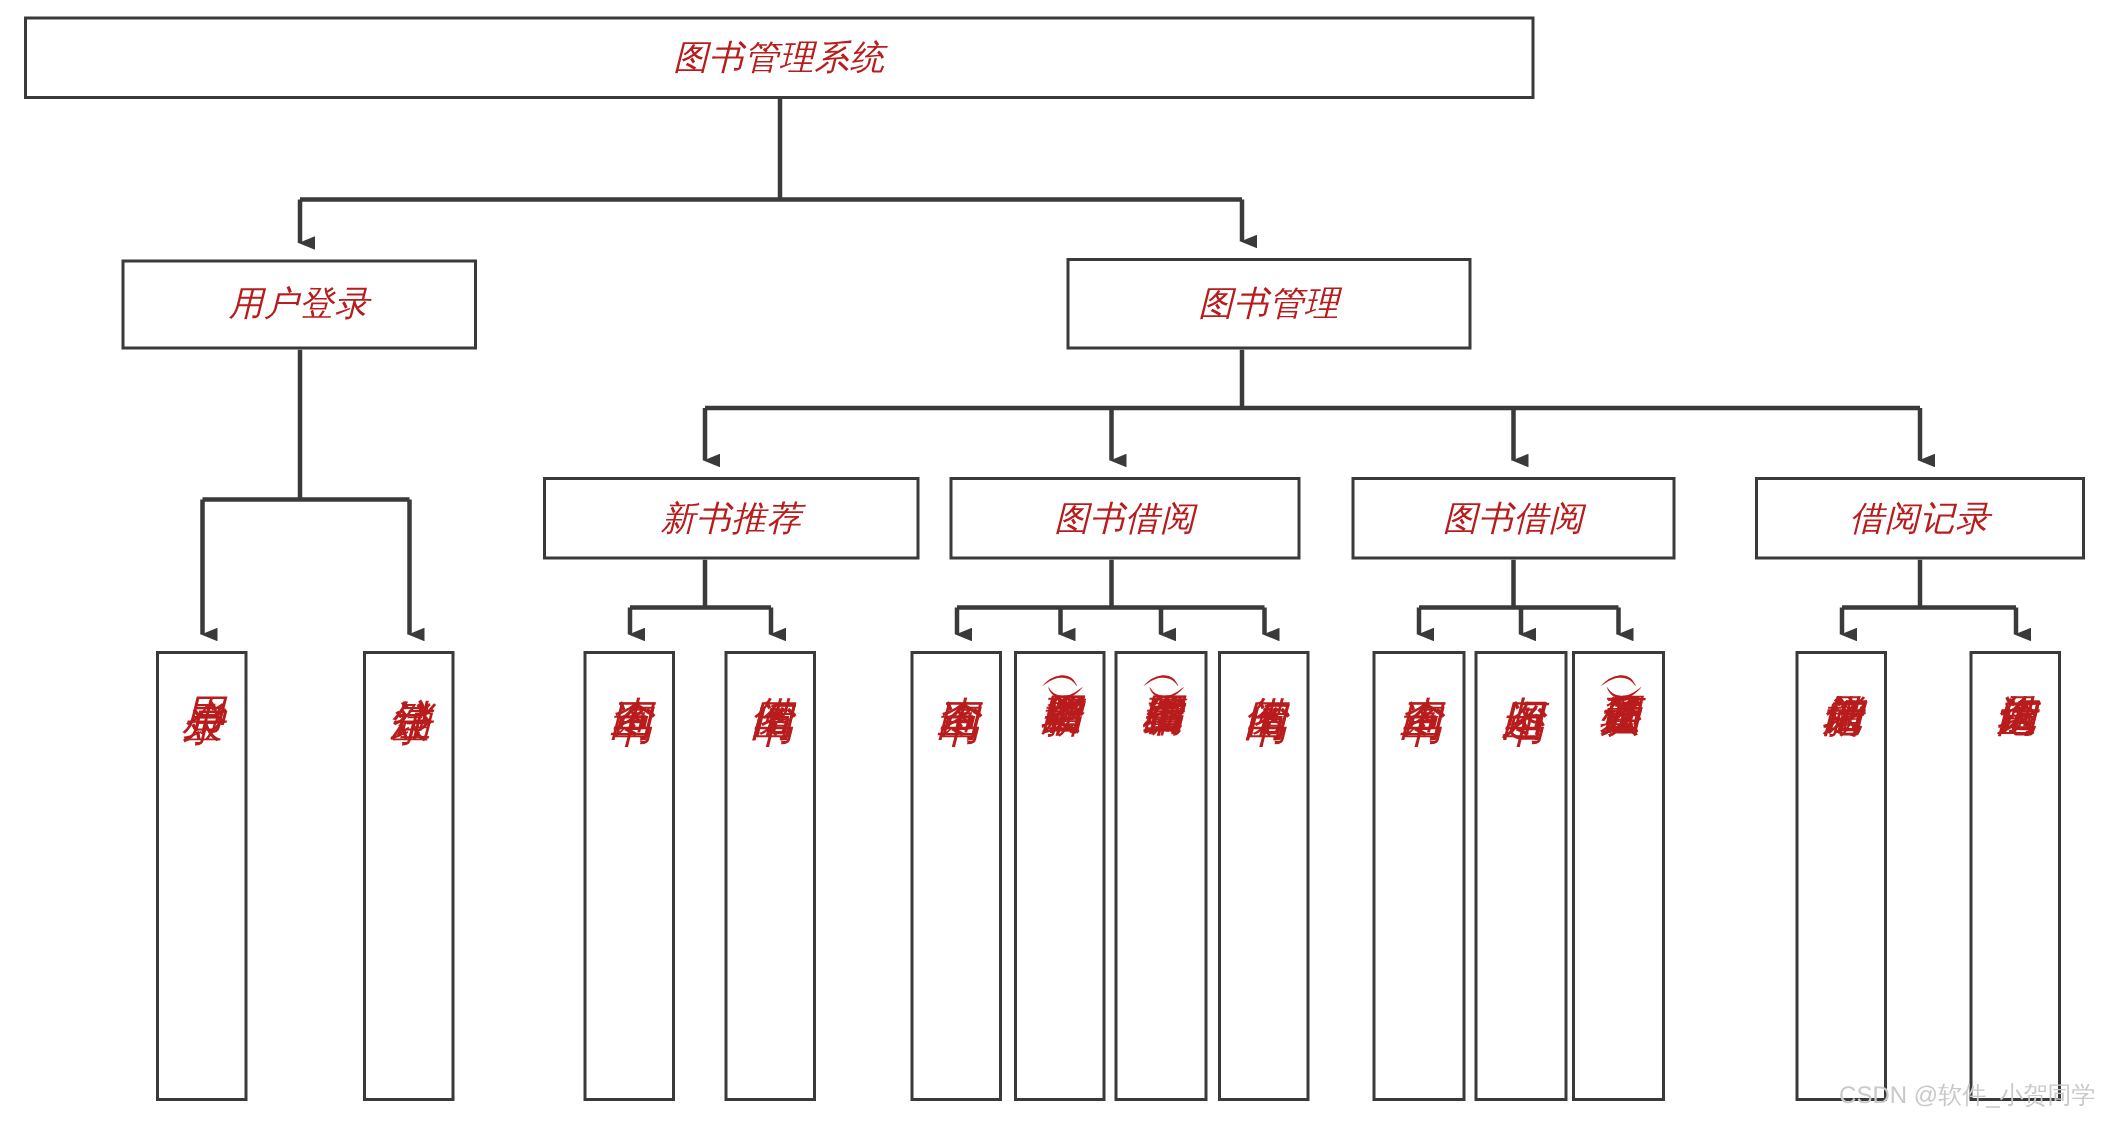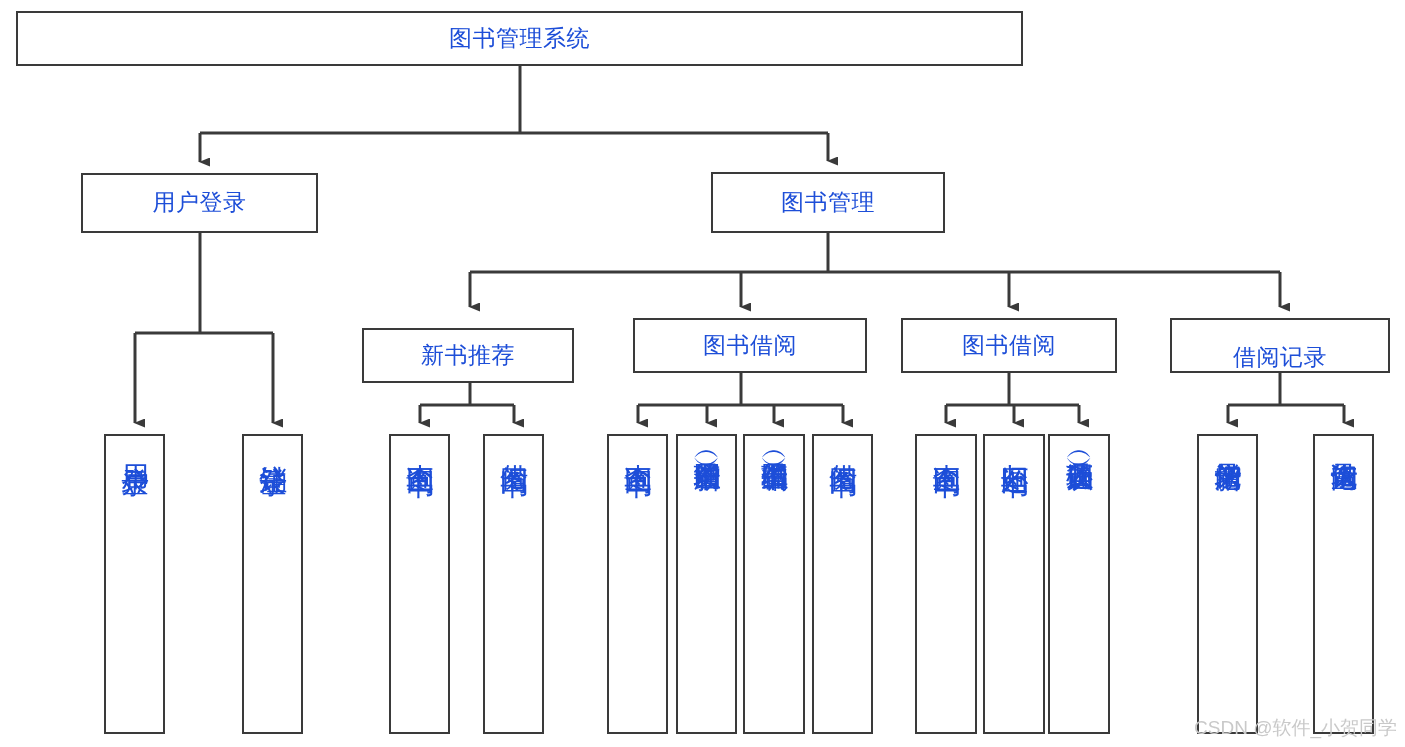--- a/index.html
+++ b/index.html
@@ -27,22 +27,23 @@
     pointer-events: none;
   }
   .node {
     position: absolute;
     box-sizing: border-box;
     border: 2px solid #3a3a3a;
     background: #ffffff;
     display: flex;
     align-items: center;
     justify-content: center;
-    color: #1d4ed8;
+    color: #b91c1c;
     z-index: 2;
+    font-style: italic;
   }
   .node .label {
     display: block;
     text-align: center;
     line-height: 1.18;
     white-space: pre;
   }
   .node.horiz .label {
     font-size: 23px;
     letter-spacing: 0.5px;
@@ -61,21 +62,21 @@
     max-height: 282px;
   }
   .node.vert.tight .label {
     font-size: 27px;
     letter-spacing: 0px;
   }
   #watermark {
     position: absolute;
     right: 8px;
     bottom: 6px;
-    font-size: 19px;
+    font-size: 16px;
     color: #c9c9c9;
     z-index: 5;
     white-space: nowrap;
     font-family: "Liberation Sans", "DejaVu Sans", sans-serif;
   }
 </style>
 </head>
 <body>
 
 <div id="diagram-root">
@@ -123,33 +124,33 @@
       </g>
   </svg>
 
   <div id="nodes-layer">
       <div class="node horiz" style="left: 16px; top: 11px; width: 1007px; height: 55px;">
         <span class="label">图书管理系统</span>
       </div>
       <div class="node horiz" style="left: 81px; top: 173px; width: 237px; height: 60px;">
         <span class="label">用户登录</span>
       </div>
-      <div class="node horiz" style="left: 711px; top: 172px; width: 234px; height: 61px;">
+      <div class="node horiz" style="left: 711px; top: 172px; width: 270px; height: 61px;">
         <span class="label">图书管理</span>
       </div>
-      <div class="node horiz" style="left: 362px; top: 328px; width: 212px; height: 55px;">
+      <div class="node horiz" style="left: 362px; top: 318px; width: 251px; height: 55px;">
         <span class="label">新书推荐</span>
       </div>
       <div class="node horiz" style="left: 633px; top: 318px; width: 234px; height: 55px;">
         <span class="label">图书借阅</span>
       </div>
       <div class="node horiz" style="left: 901px; top: 318px; width: 216px; height: 55px;">
         <span class="label">图书借阅</span>
       </div>
-      <div class="node horiz" style="left: 1170px; top: 318px; width: 220px; height: 55px; align-items: flex-end;">
+      <div class="node horiz" style="left: 1170px; top: 318px; width: 220px; height: 55px;">
         <span class="label">借阅记录</span>
       </div>
       <div class="node vert" style="left: 104px; top: 434px; width: 61px; height: 300px;">
         <span class="label">用户登录</span>
       </div>
       <div class="node vert" style="left: 242px; top: 434px; width: 61px; height: 300px;">
         <span class="label">注销登录</span>
       </div>
       <div class="node vert" style="left: 389px; top: 434px; width: 61px; height: 300px;">
         <span class="label">查询图书</span>

